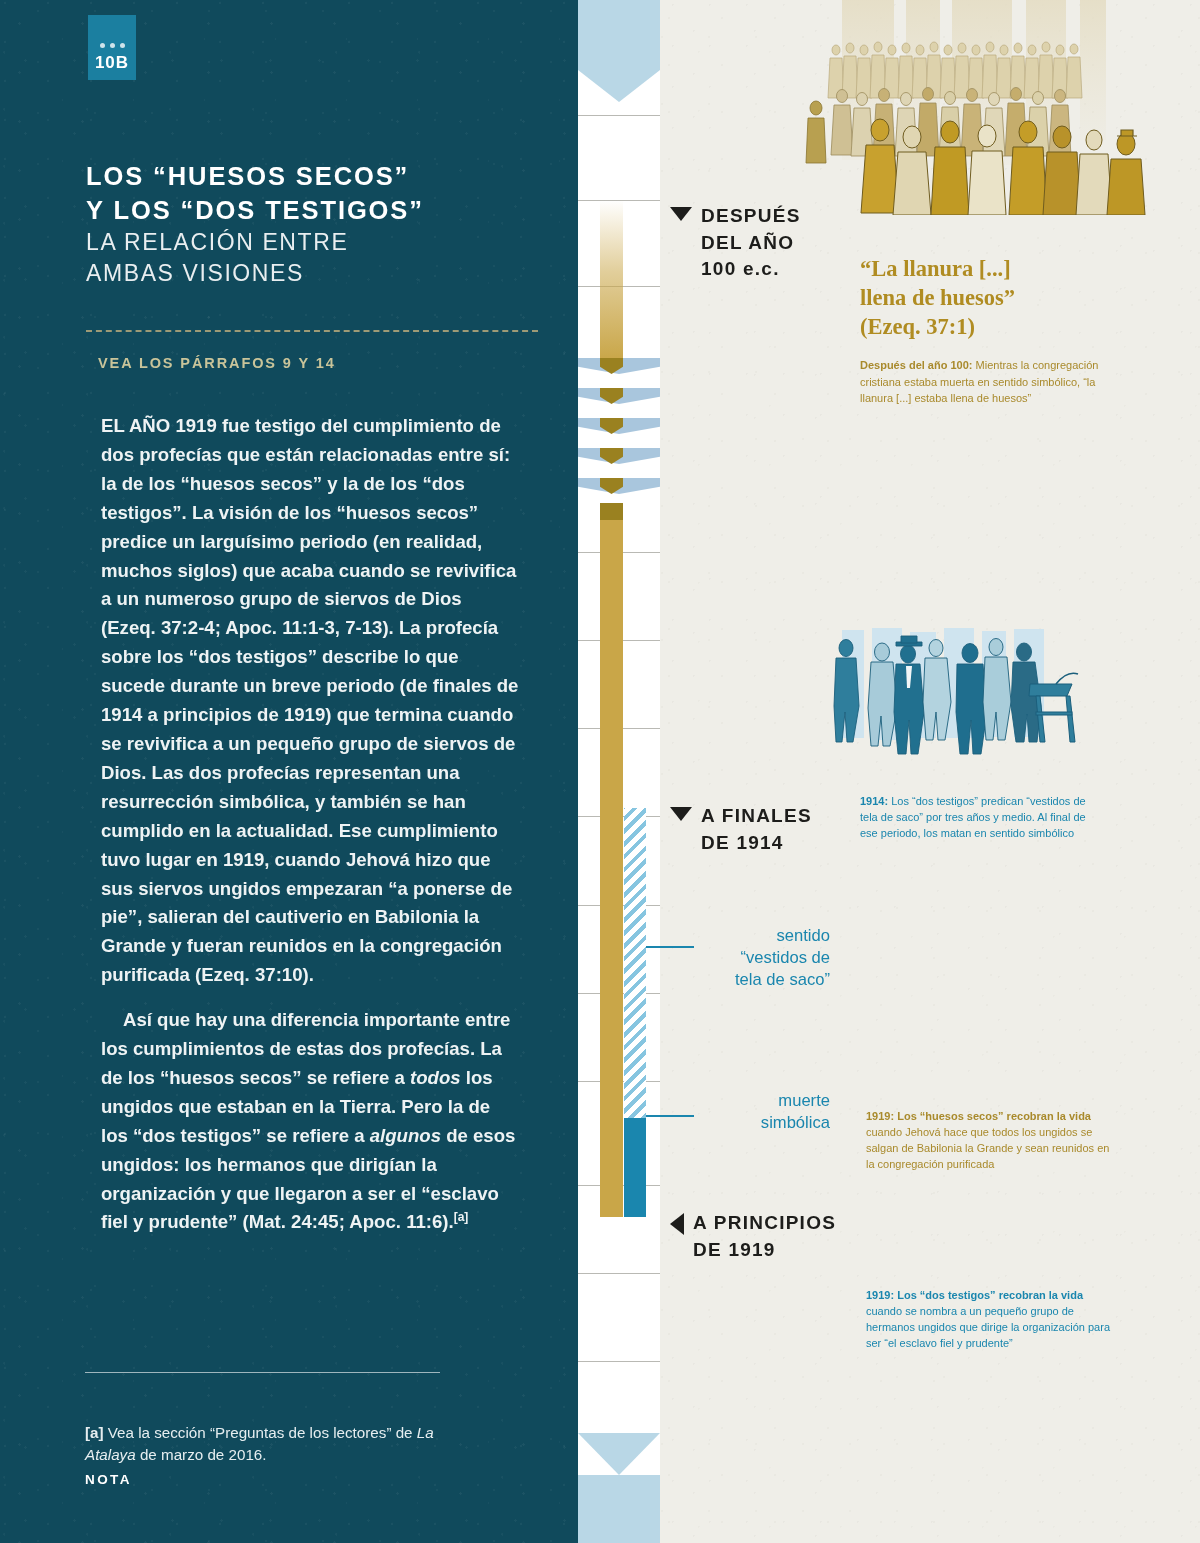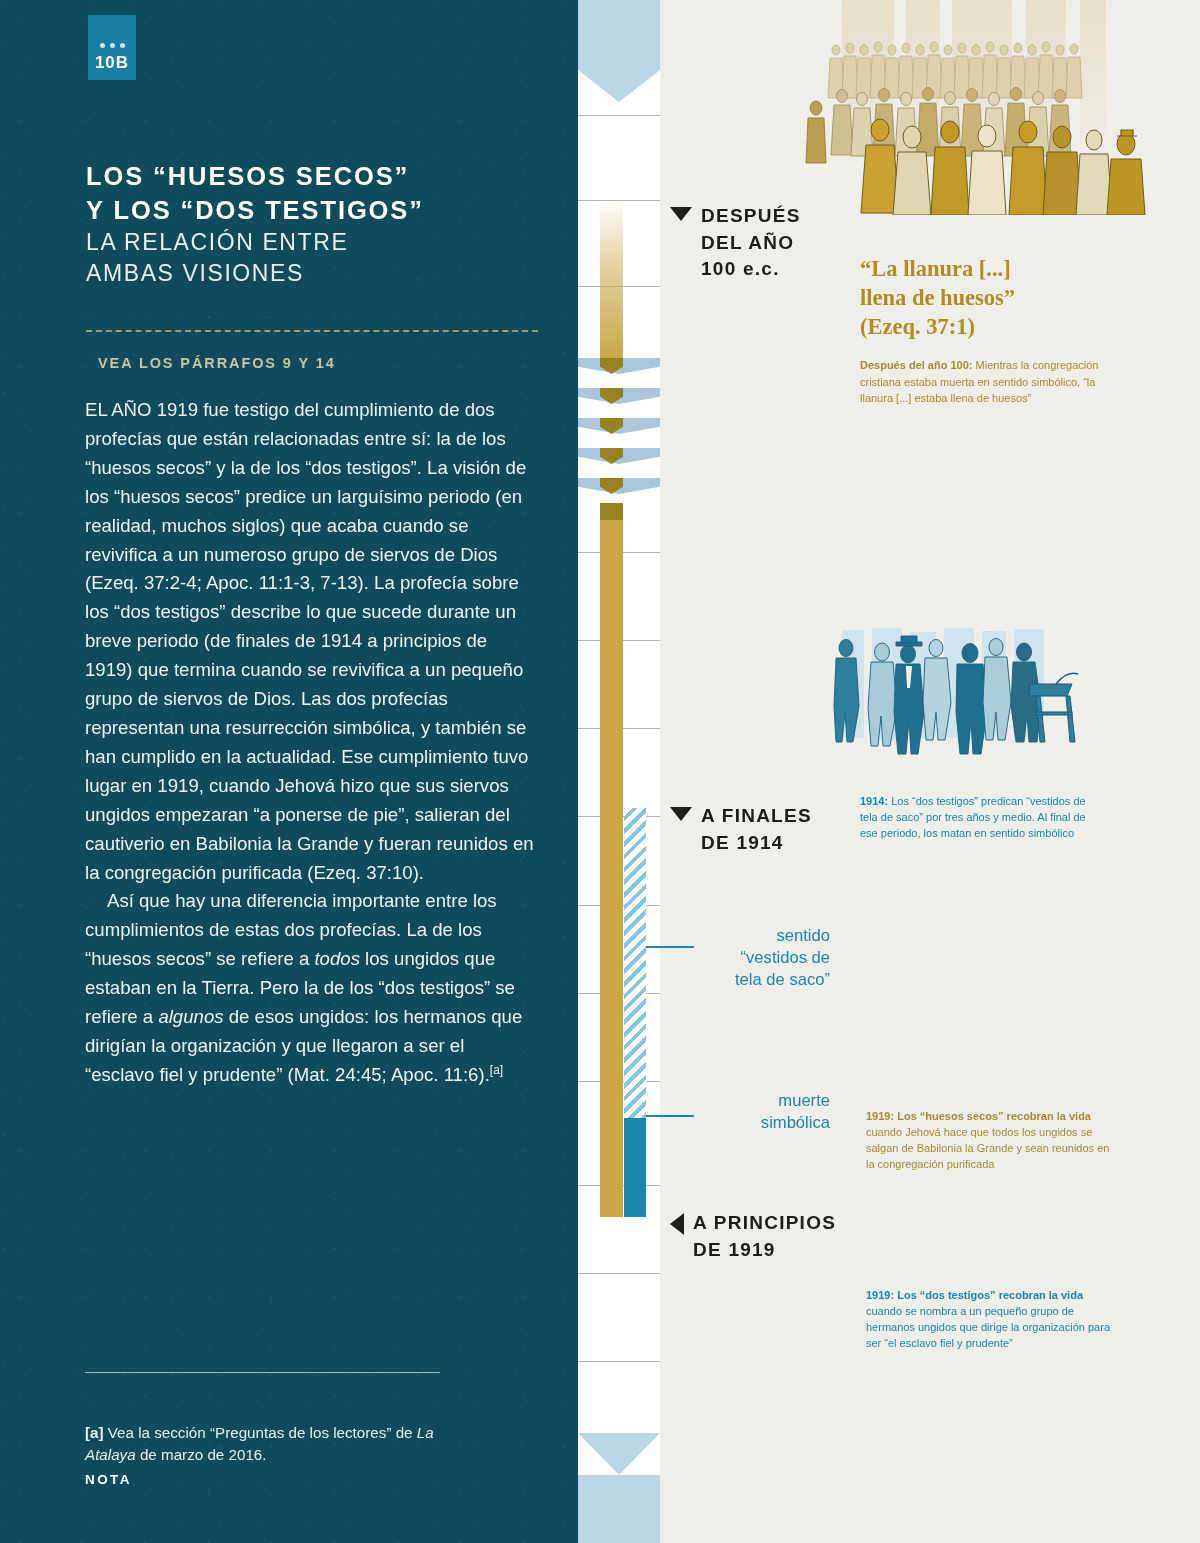--- a/index.html
+++ b/index.html
@@ -65,21 +65,21 @@
   .see-par{
     position:absolute;left:86px;top:355px;
     color:#c9c49a;font-size:14.5px;font-weight:700;letter-spacing:1.9px;margin-left:12px;
   }
 
   
   .body-copy{
     position:absolute;left:85px;top:396px;width:452px;
     color:#eef3f4;font-size:18.6px;line-height:1.555;
   }
-  .body-copy p{margin:0;}
+  .body-copy p{margin:16px;font-weight:bold;}
   .body-copy p.indent{text-indent:22px;}
   .body-copy em{font-style:italic;}
   .body-copy sup{font-size:12px;vertical-align:super;}
 
   
   .note-rule{position:absolute;left:85px;top:1372px;width:355px;height:1px;background:#9fb6bd;}
   .note-title{position:absolute;left:85px;top:1472px;color:#ffffff;font-size:13.5px;font-weight:700;letter-spacing:2.4px;}
   .note-body{position:absolute;left:85px;top:1422px;width:400px;color:#e6eef0;font-size:15.2px;line-height:1.44;}
   .note-body em{font-style:italic;}
   .note-body b{font-weight:700;}

